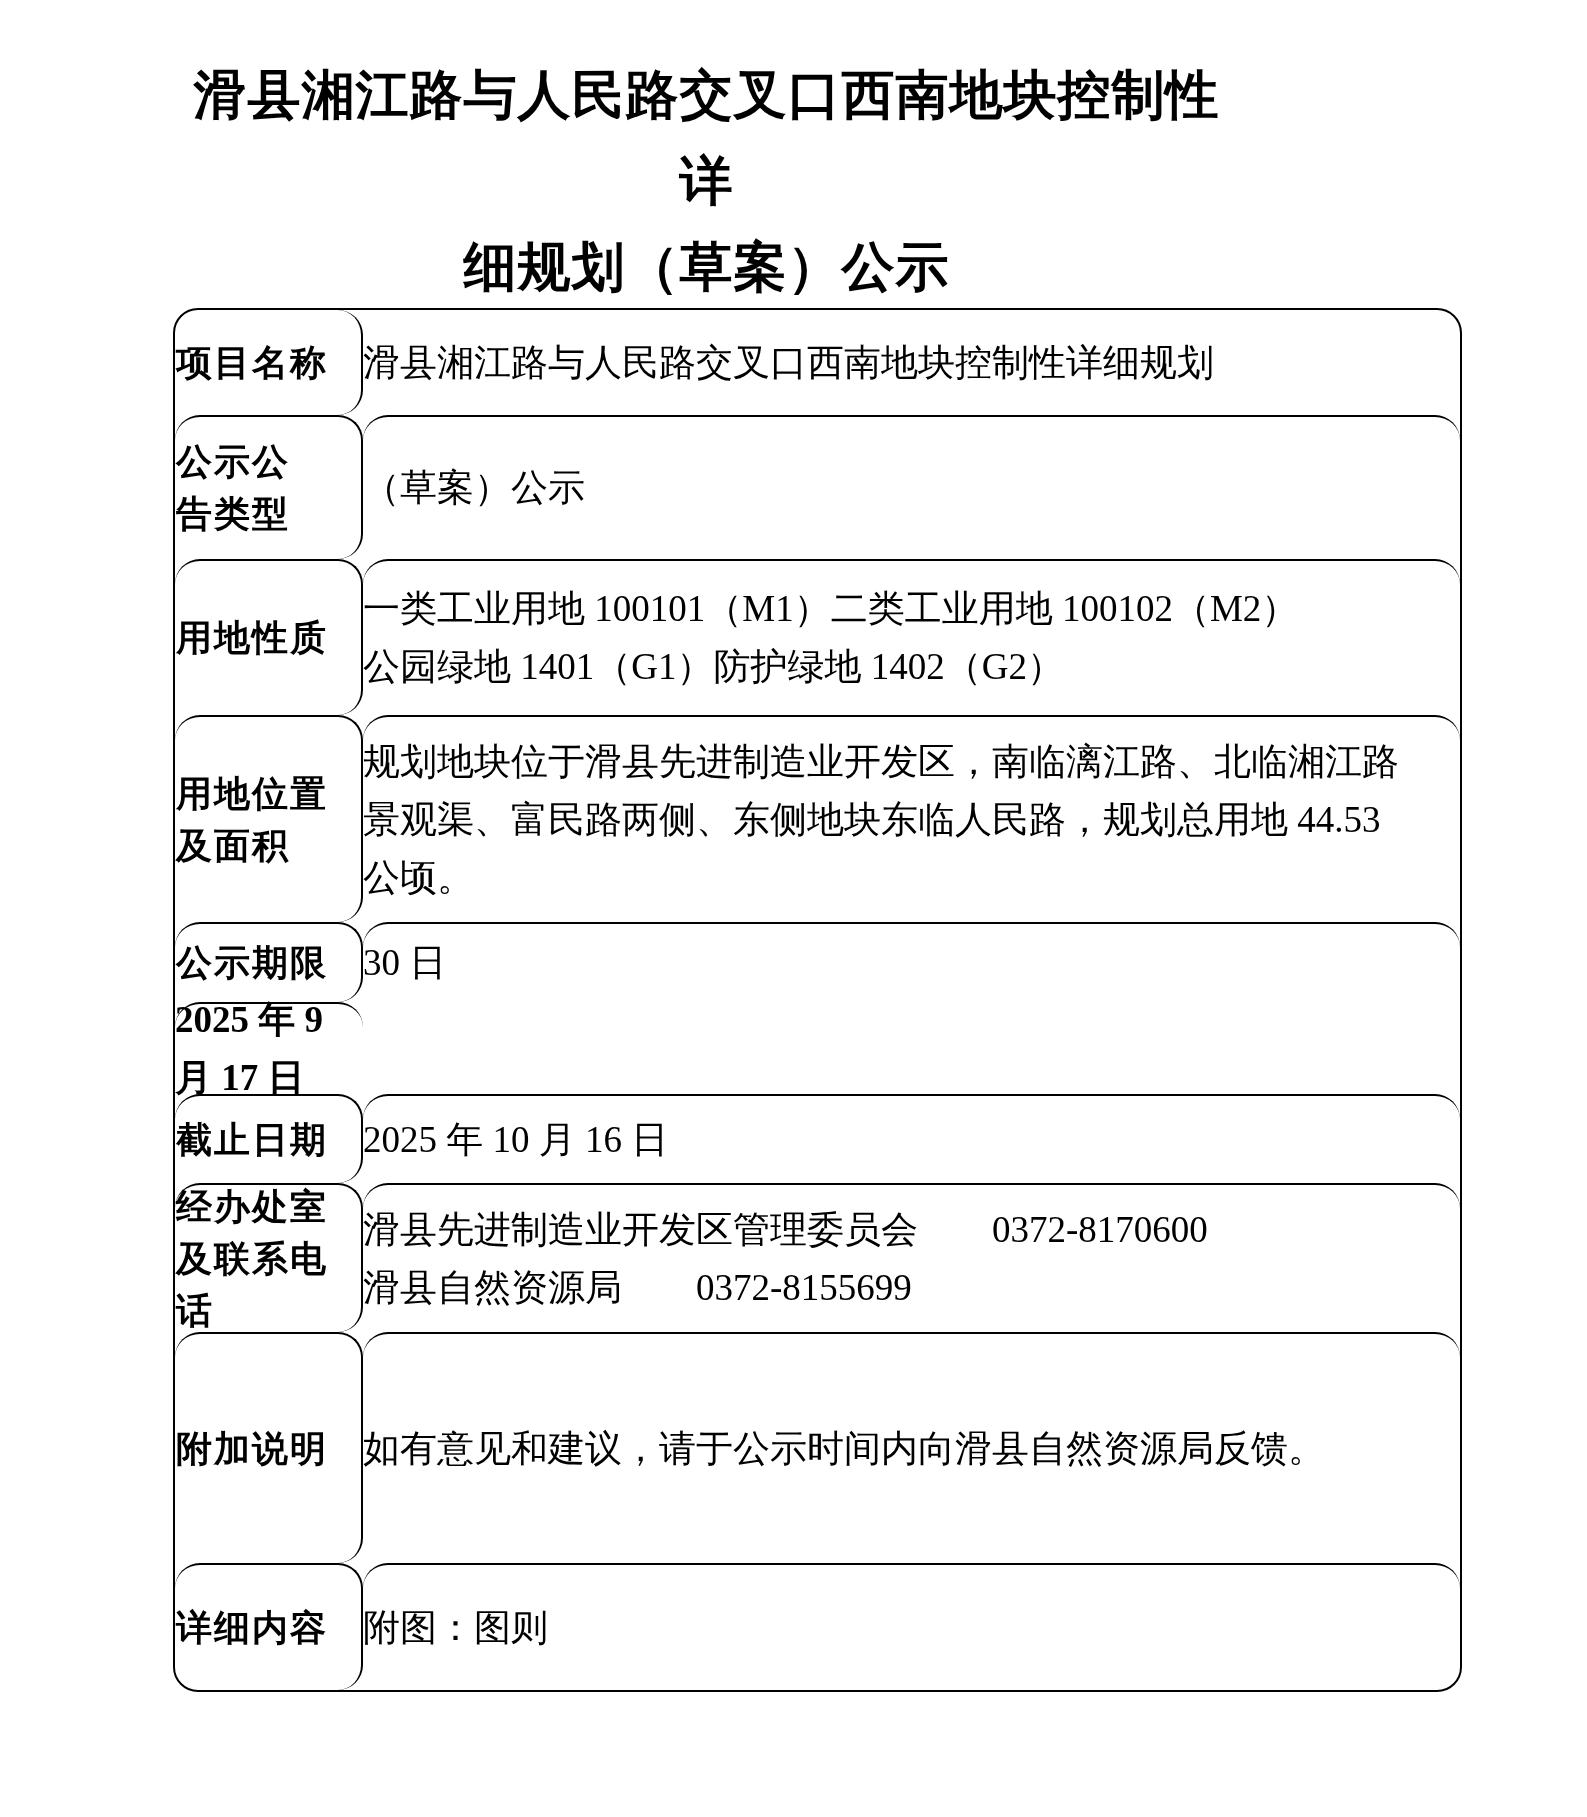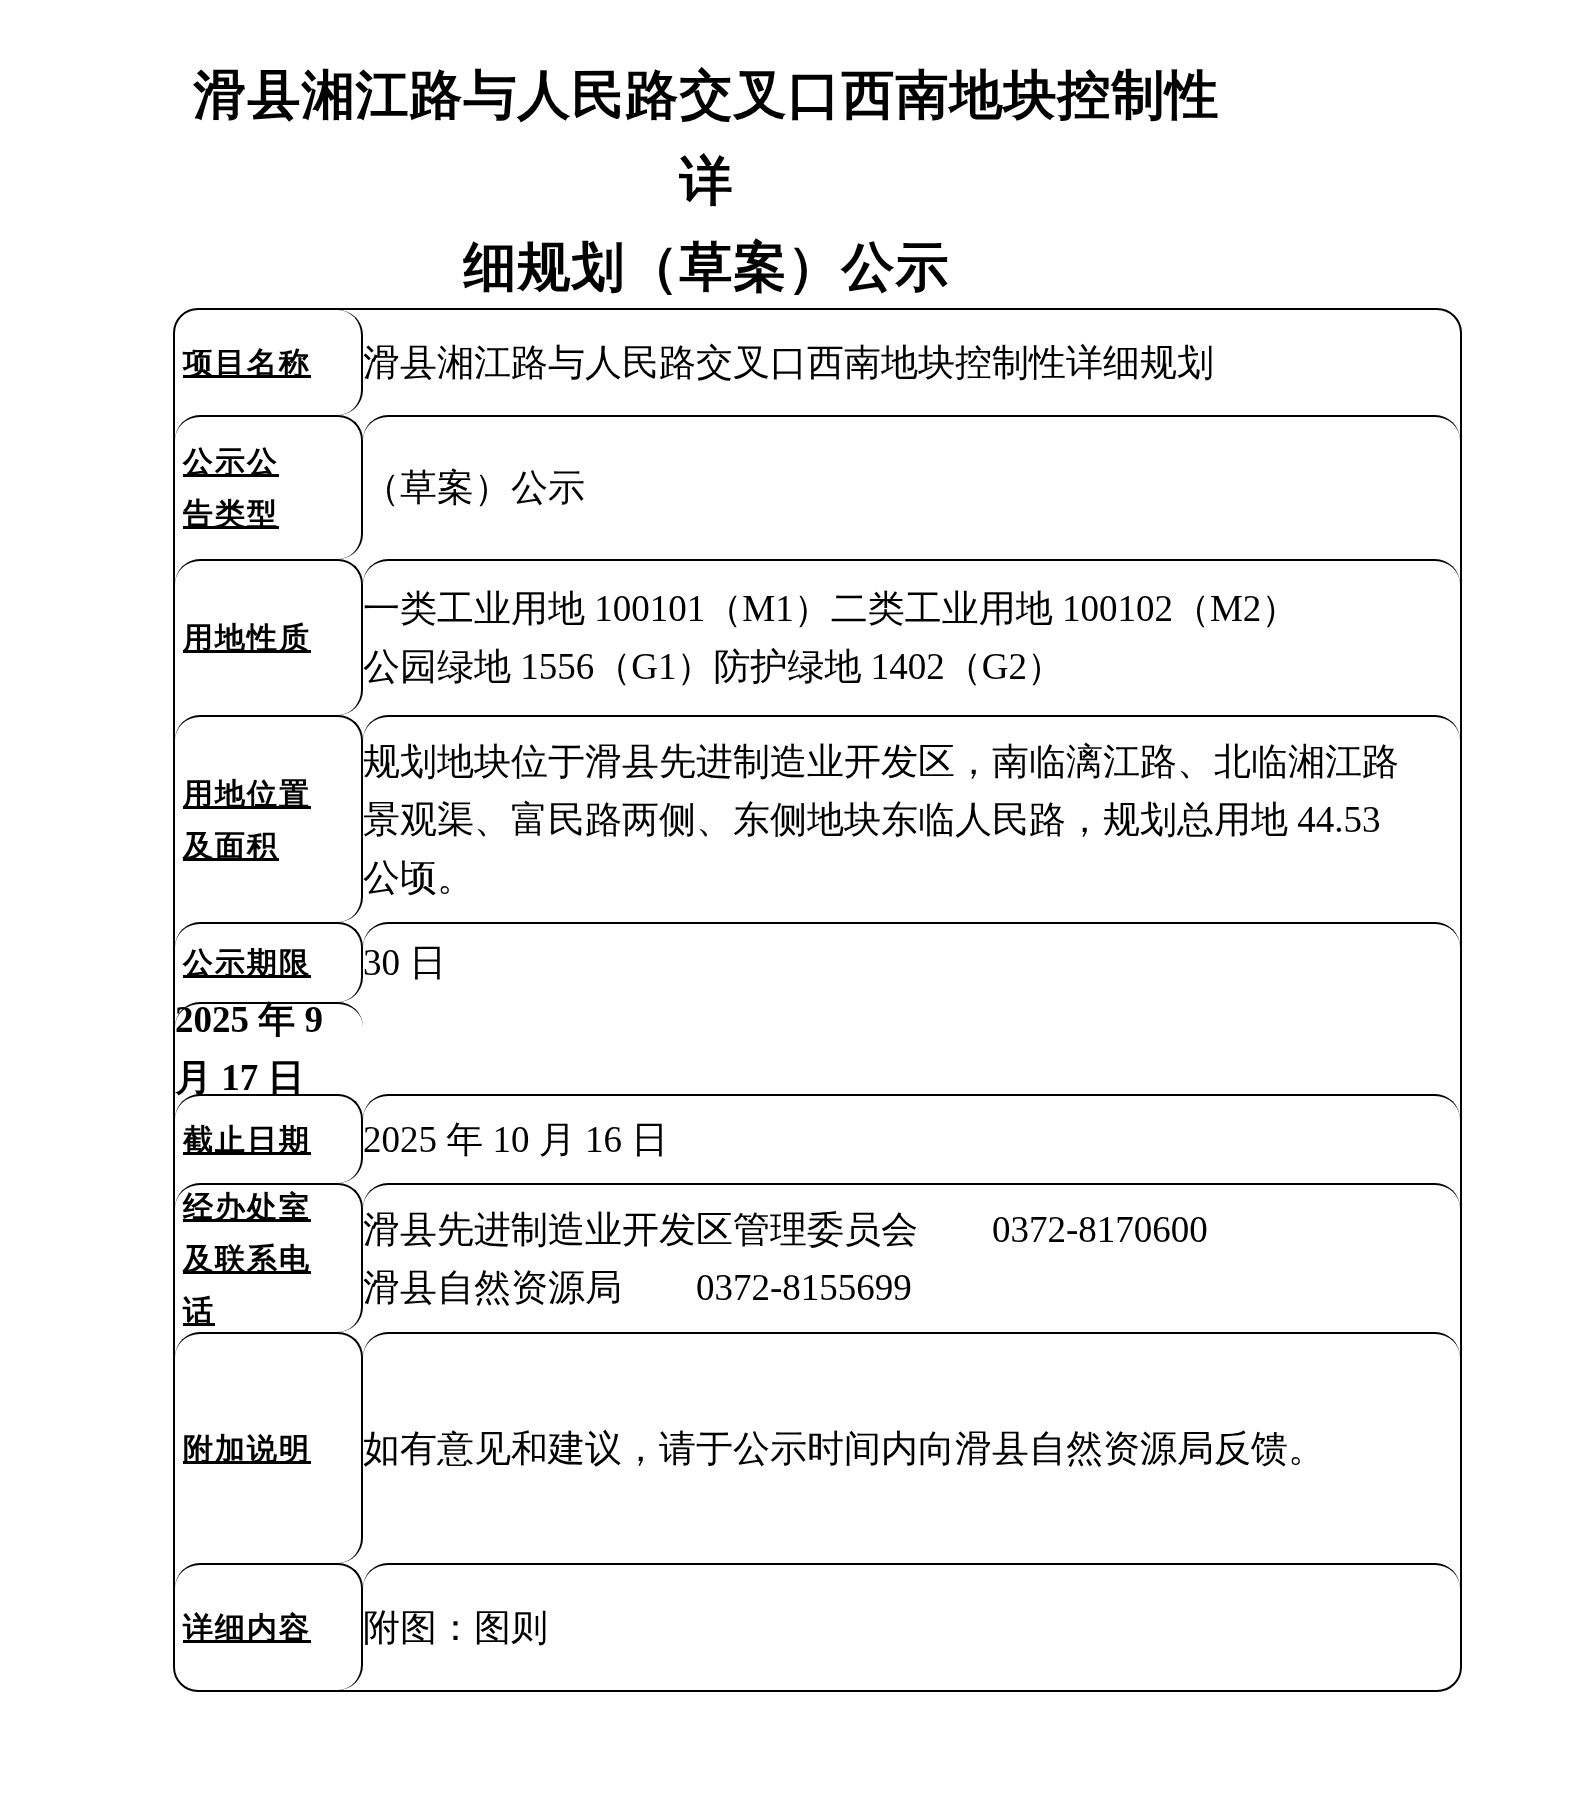--- a/index.html
+++ b/index.html
@@ -40,27 +40,26 @@
     grid-template-columns:188px 1fr;
   }
   .row + .row > .cell { border-top:2px solid #000000; }
   .cell {
     display:flex;
     align-items:center;
   }
   .cell.label {
     border-right:2px solid #000000;
     font-weight:bold;
-    font-size:30px;
+    font-size:36px;
     line-height:52px;
     letter-spacing:2px;
-    padding-left:8px;
+    padding-left:1px;
     padding-right:4px;
     white-space:pre-line;
-    text-decoration:underline;
   }
   .cell.value {
     font-size:37px;
     line-height:58px;
     padding-right:20px;
     white-space:pre-wrap;
   }
   
   .r1  { height:105px; }
   .r2  { height:144px; }
@@ -90,21 +89,21 @@
 
     <div class="row">
       <div class="cell label r2">公示公
 告类型</div>
       <div class="cell value r2">（草案）公示</div>
     </div>
 
     <div class="row">
       <div class="cell label r3">用地性质</div>
       <div class="cell value r3">一类工业用地 100101（M1）二类工业用地 100102（M2）
-公园绿地 1556（G1）防护绿地 1402（G2）</div>
+公园绿地 1401（G1）防护绿地 1402（G2）</div>
     </div>
 
     <div class="row">
       <div class="cell label r4">用地位置
 及面积</div>
       <div class="cell value r4">规划地块位于滑县先进制造业开发区，南临漓江路、北临湘江路
 景观渠、富民路两侧、东侧地块东临人民路，规划总用地 44.53
 公顷。</div>
     </div>
 

